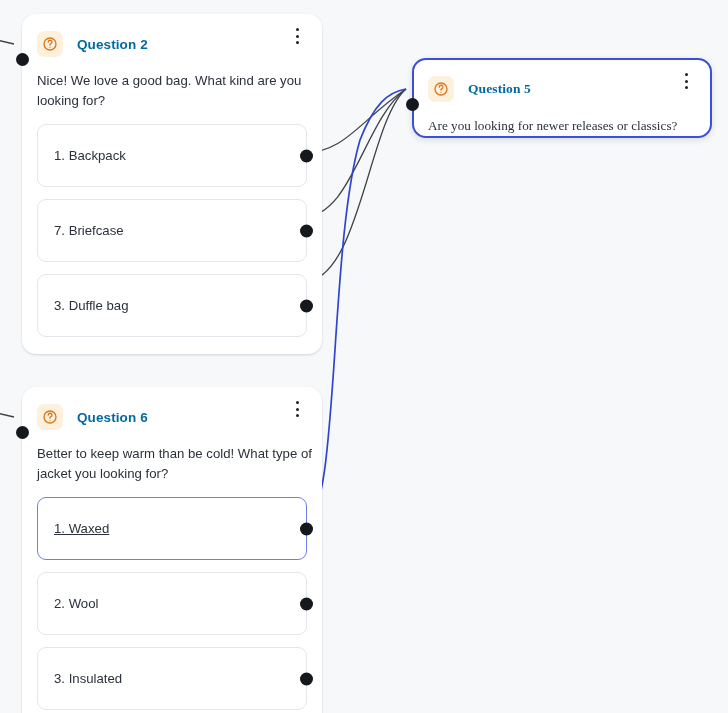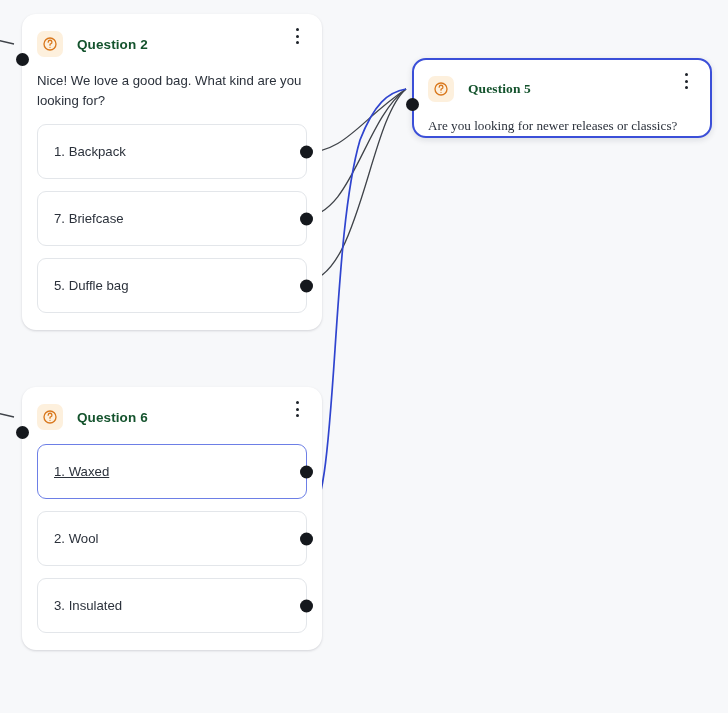--- a/index.html
+++ b/index.html
@@ -65,21 +65,21 @@
     align-items: center;
     justify-content: center;
     flex: 0 0 auto;
   }
   .qicon svg { display: block; }
 
   .node-title {
     margin-left: 14px;
     font-size: 13.5px;
     font-weight: bold;
-    color: #14532d;
+    color: #0369a1;
     letter-spacing: 0.1px;
   }
 
   .kebab {
     position: absolute;
     right: 16px;
     top: 50%;
     transform: translateY(-50%);
     width: 16px;
     height: 18px;
@@ -109,21 +109,21 @@
   .options {
     padding: 14px 14px 16px 14px;
     display: flex;
     flex-direction: column;
     gap: 12px;
   }
 
   .option {
     position: relative;
     box-sizing: border-box;
-    height: 55px;
+    height: 63px;
     border: 1px solid #e3e6ea;
     border-radius: 9px;
     background: #ffffff;
     display: flex;
     align-items: center;
     padding: 0 16px;
     font-size: 13.2px;
     color: #2b313b;
     cursor: pointer;
   }
@@ -198,21 +198,21 @@
     <div class="options">
       <div class="option">
         <span>1. Backpack</span>
         <span class="handle out"></span>
       </div>
       <div class="option">
         <span>7. Briefcase</span>
         <span class="handle out"></span>
       </div>
       <div class="option">
-        <span>5. Duffle bag</span>
+        <span>3. Duffle bag</span>
         <span class="handle out"></span>
       </div>
     </div>
   </div>
 
   <div class="node" style="left:22px; top:387px; width:300px;">
     <span class="handle node-in"></span>
 
     <div class="node-header">
       <span class="qicon">
@@ -223,20 +223,21 @@
         </svg>
       </span>
       <span class="node-title">Question 6</span>
       <span class="kebab">
         <i></i>
           <i></i>
           <i></i>
       </span>
     </div>
 
+    <div class="node-question">Better to keep warm than be cold! What type of jacket you looking for?</div>
 
     <div class="options">
       <div class="option selected">
         <span>1. Waxed</span>
         <span class="handle out"></span>
       </div>
       <div class="option">
         <span>2. Wool</span>
         <span class="handle out"></span>
       </div>

